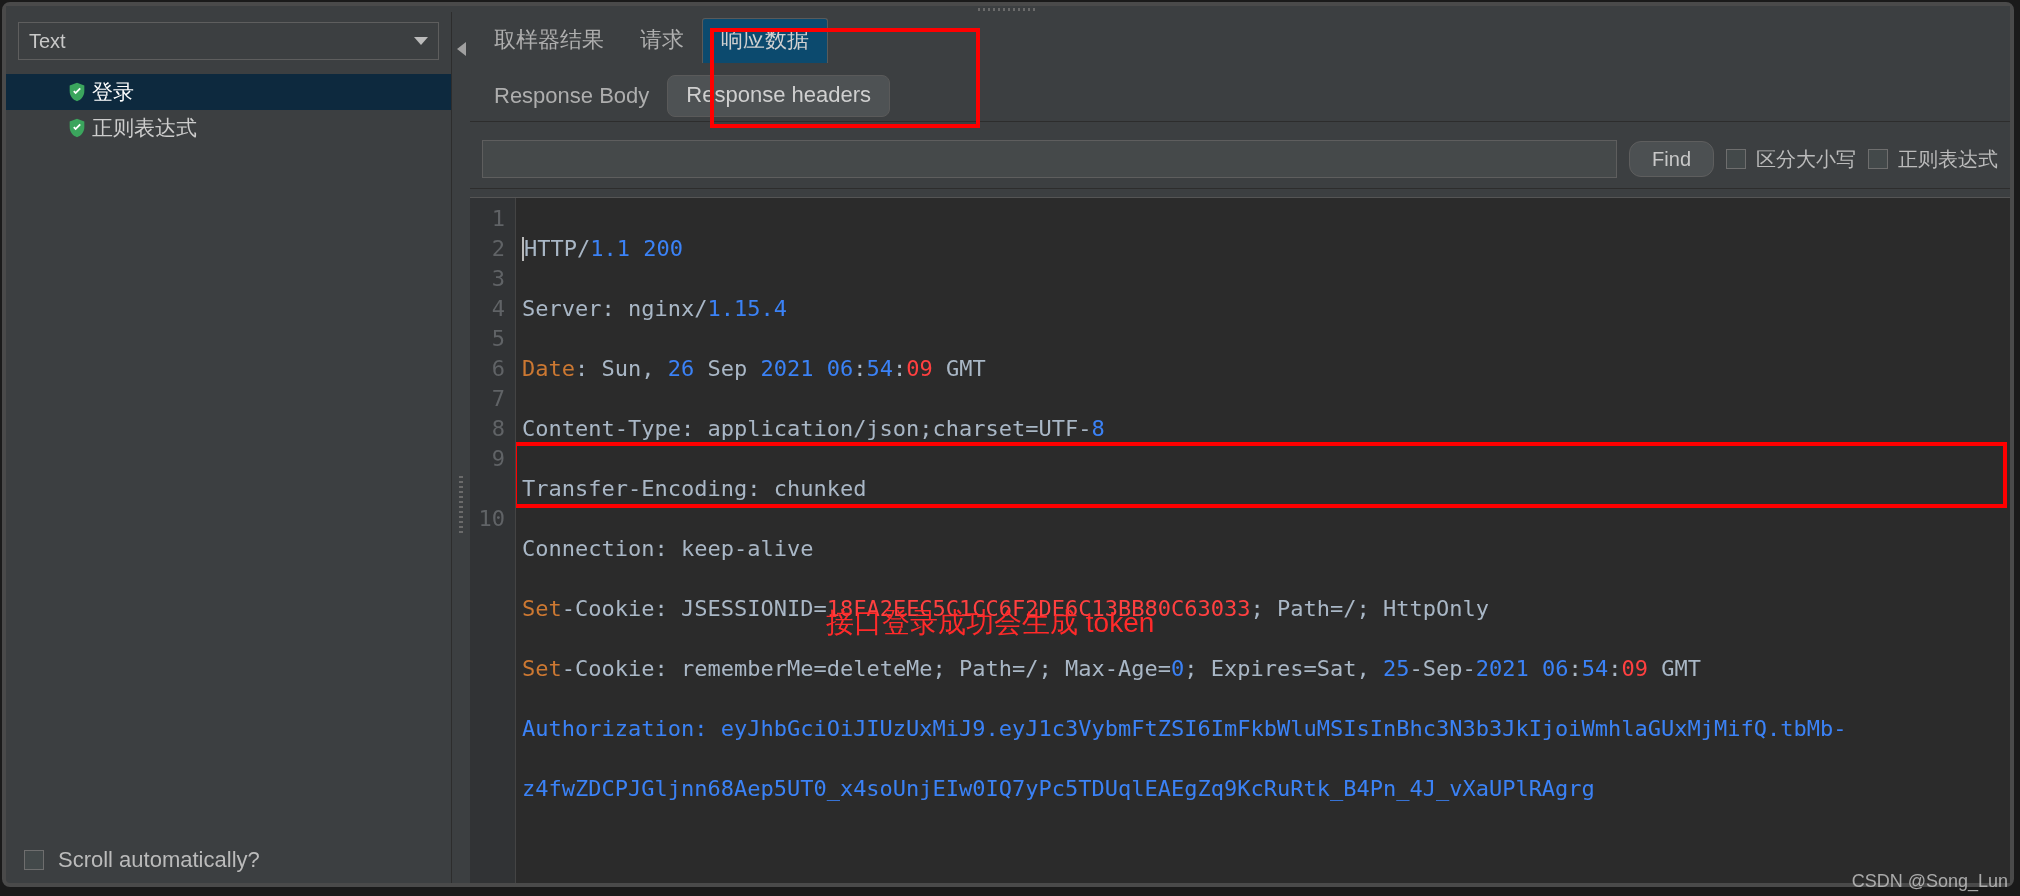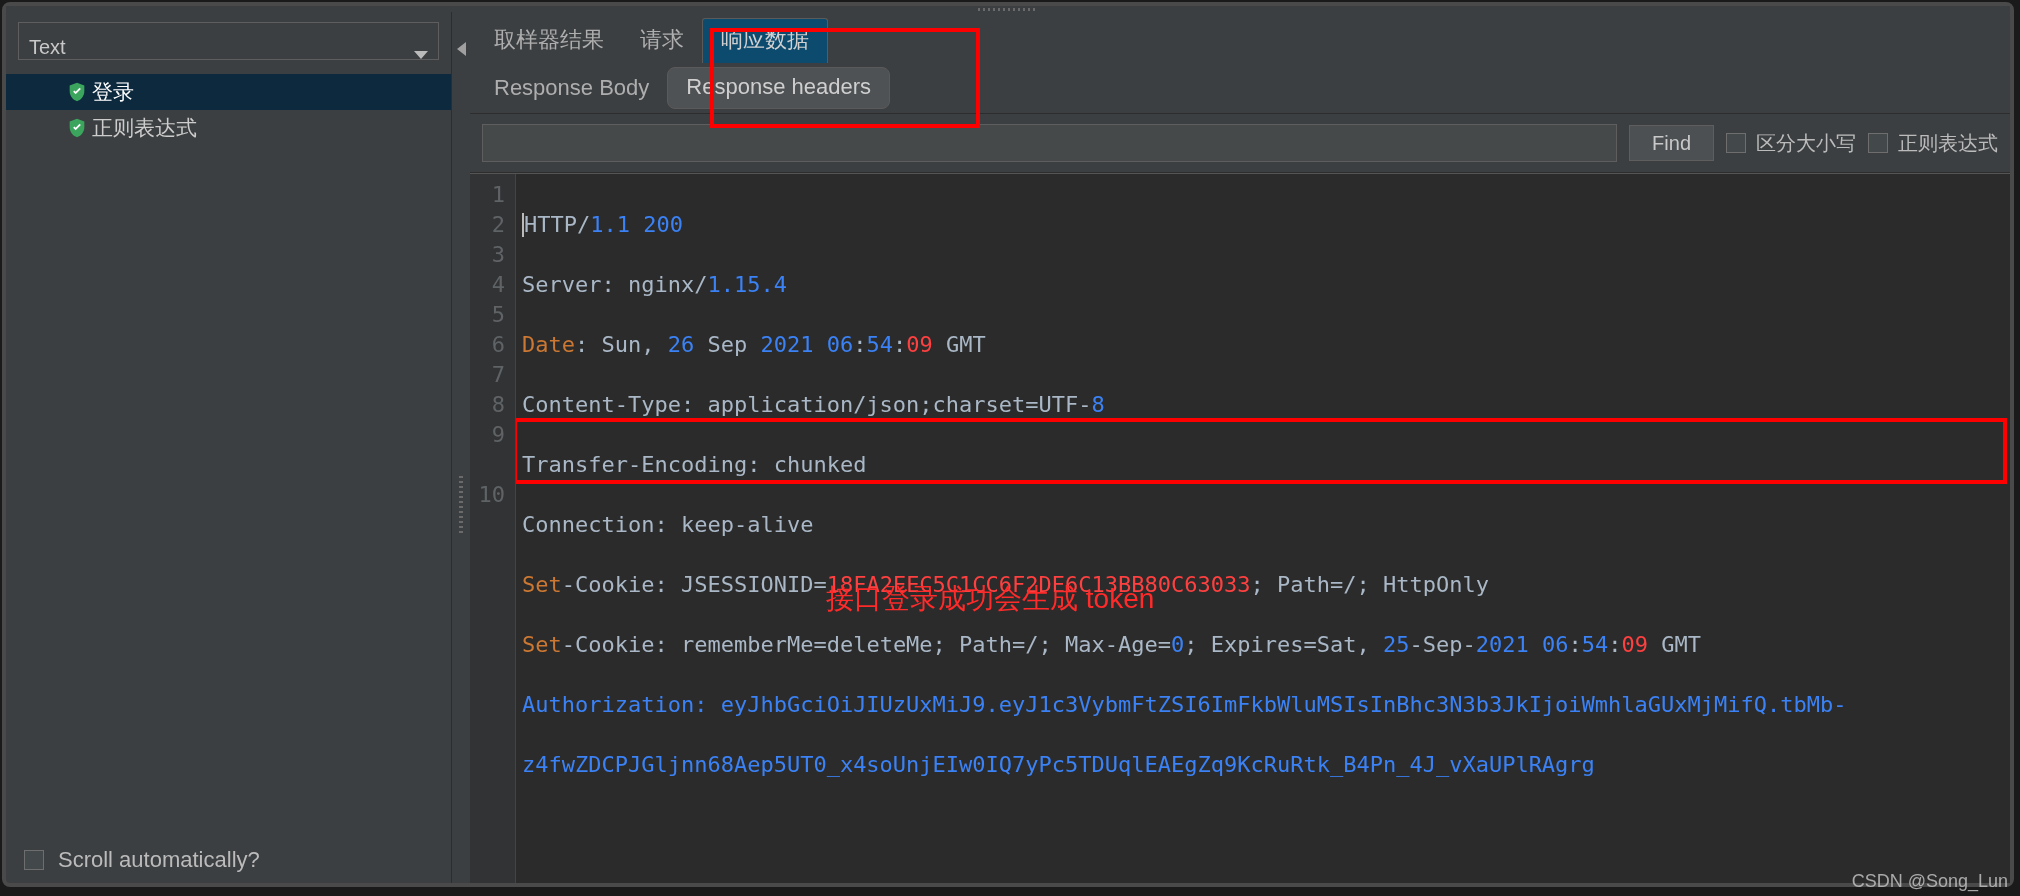--- a/index.html
+++ b/index.html
@@ -44,21 +44,21 @@
     width: 446px;
     display: flex;
     flex-direction: column;
     border-right: 1px solid #2d2d2d;
   }
   .left-header {
     padding: 10px 12px 8px 12px;
   }
   .dropdown {
     display: flex;
-    align-items: flex-end;
+    align-items: center;
     border: 1px solid #5e5e5e;
     background: #3c3f41;
     height: 38px;
     padding: 0 10px;
     font-size: 20px;
     color: #c8c8c8;
   }
   .dropdown span { flex:1; }
   .dropdown .arrow {
     width: 0; height: 0;
@@ -121,20 +121,21 @@
   .splitter .grip2 {
     height: 60px; width: 4px;
     background: repeating-linear-gradient(to bottom,#6a6a6a 0 2px, transparent 2px 5px);
   }
   
   .right-panel {
     flex:1;
     display:flex;
     flex-direction:column;
     min-width:0;
+    gap:8px;
   }
   .tabs1, .tabs2 {
     display:flex;
     align-items:flex-end;
     padding: 6px 6px 0 6px;
     gap: 0;
     position:relative;
   }
   .tabs2 {
     padding-top: 4px;
@@ -176,21 +177,21 @@
     flex:1;
     height: 38px;
     background:#45494a;
     border: 1px solid #5e5e5e;
   }
   .find-btn {
     height: 36px;
     padding: 12px 22px;
     background:#4c5052;
     border: 1px solid #5e5e5e;
-    border-radius: 0;
+    border-radius: 12px;
     color:#c8c8c8;
     font-size: 20px;
     display:flex;align-items:center;justify-content:center;
     cursor:pointer;
   }
   .chk-label {
     display:flex;align-items:center;gap:10px;
     font-size: 20px;
     color:#bbbbbb;
   }

